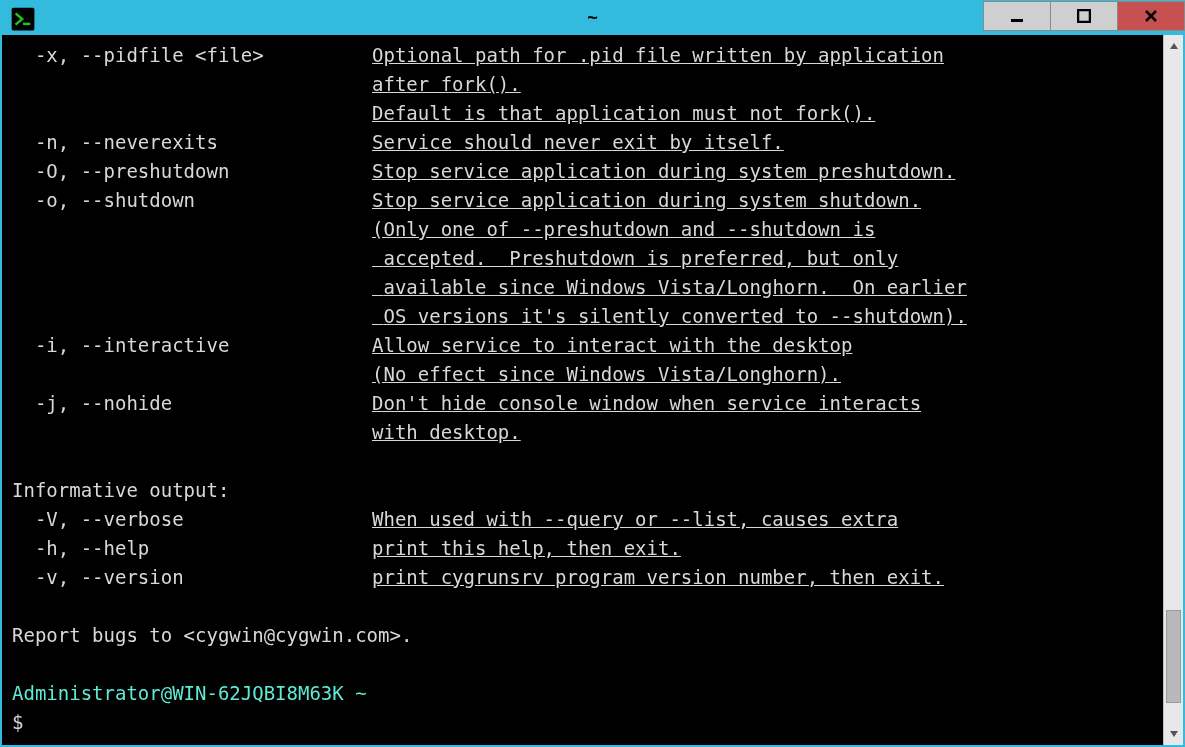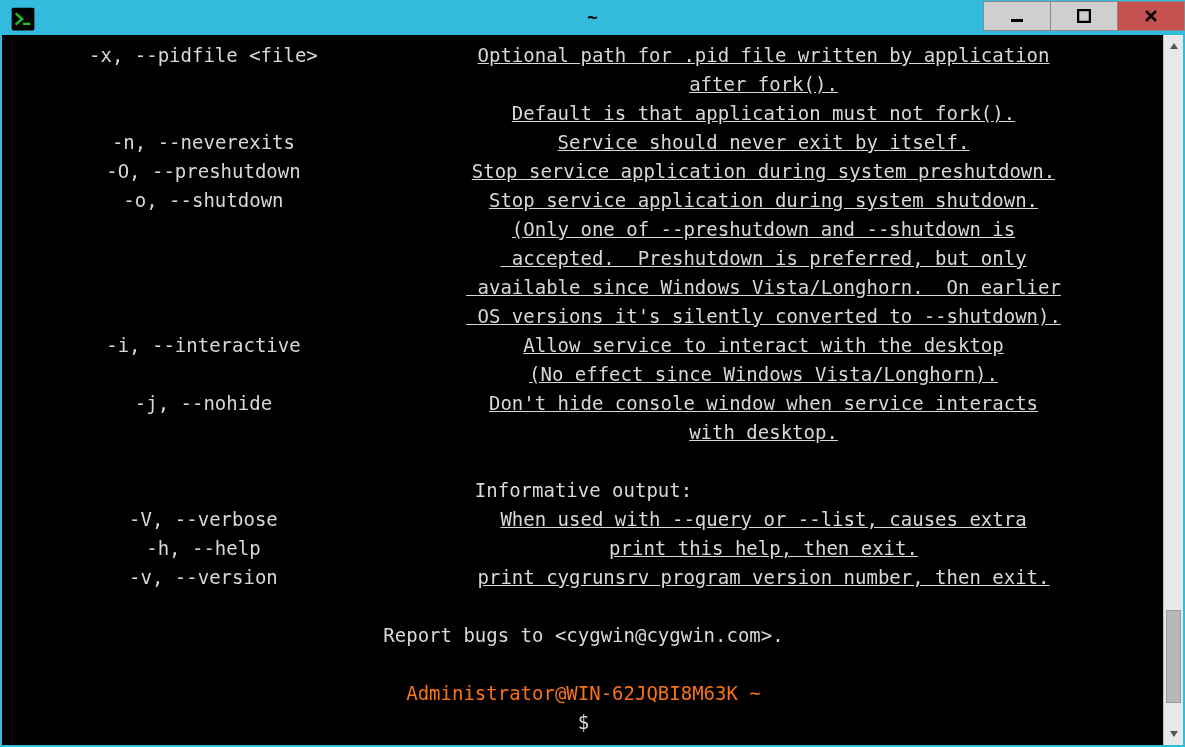--- a/index.html
+++ b/index.html
@@ -63,39 +63,38 @@
     color: #000;
   }
   .win-btn.close {
     background: #c75050;
     color: #000;
   }
   .term-area {
     flex: 1;
     display: flex;
     background: #000;
-    text-align: center;
   }
   .term {
     flex: 1;
     background: #000;
     color: #d8d8d8;
     font-family: "Consolas", "Lucida Console", monospace;
     font-size: 19px;
     line-height: 29px;
     padding: 6px 8px 8px 10px;
     white-space: pre;
     overflow: hidden;
   }
   .opt-row { display: flex; }
   .opt-flag { width: 360px; flex: 0 0 360px; }
   .opt-desc { flex: 1; white-space: pre-wrap; text-decoration: underline; }
   .cont-row { display: flex; }
   .cont-pad { width: 360px; flex: 0 0 360px; }
-  .prompt-line { color: #f97316; }
+  .prompt-line { color: #5eead4; }
   .scrollbar {
     width: 20px;
     background: #e8e8e8;
     display: flex;
     flex-direction: column;
     border-left: 1px solid #c0c0c0;
   }
   .sb-btn {
     height: 22px;
     background: #e8e8e8;

